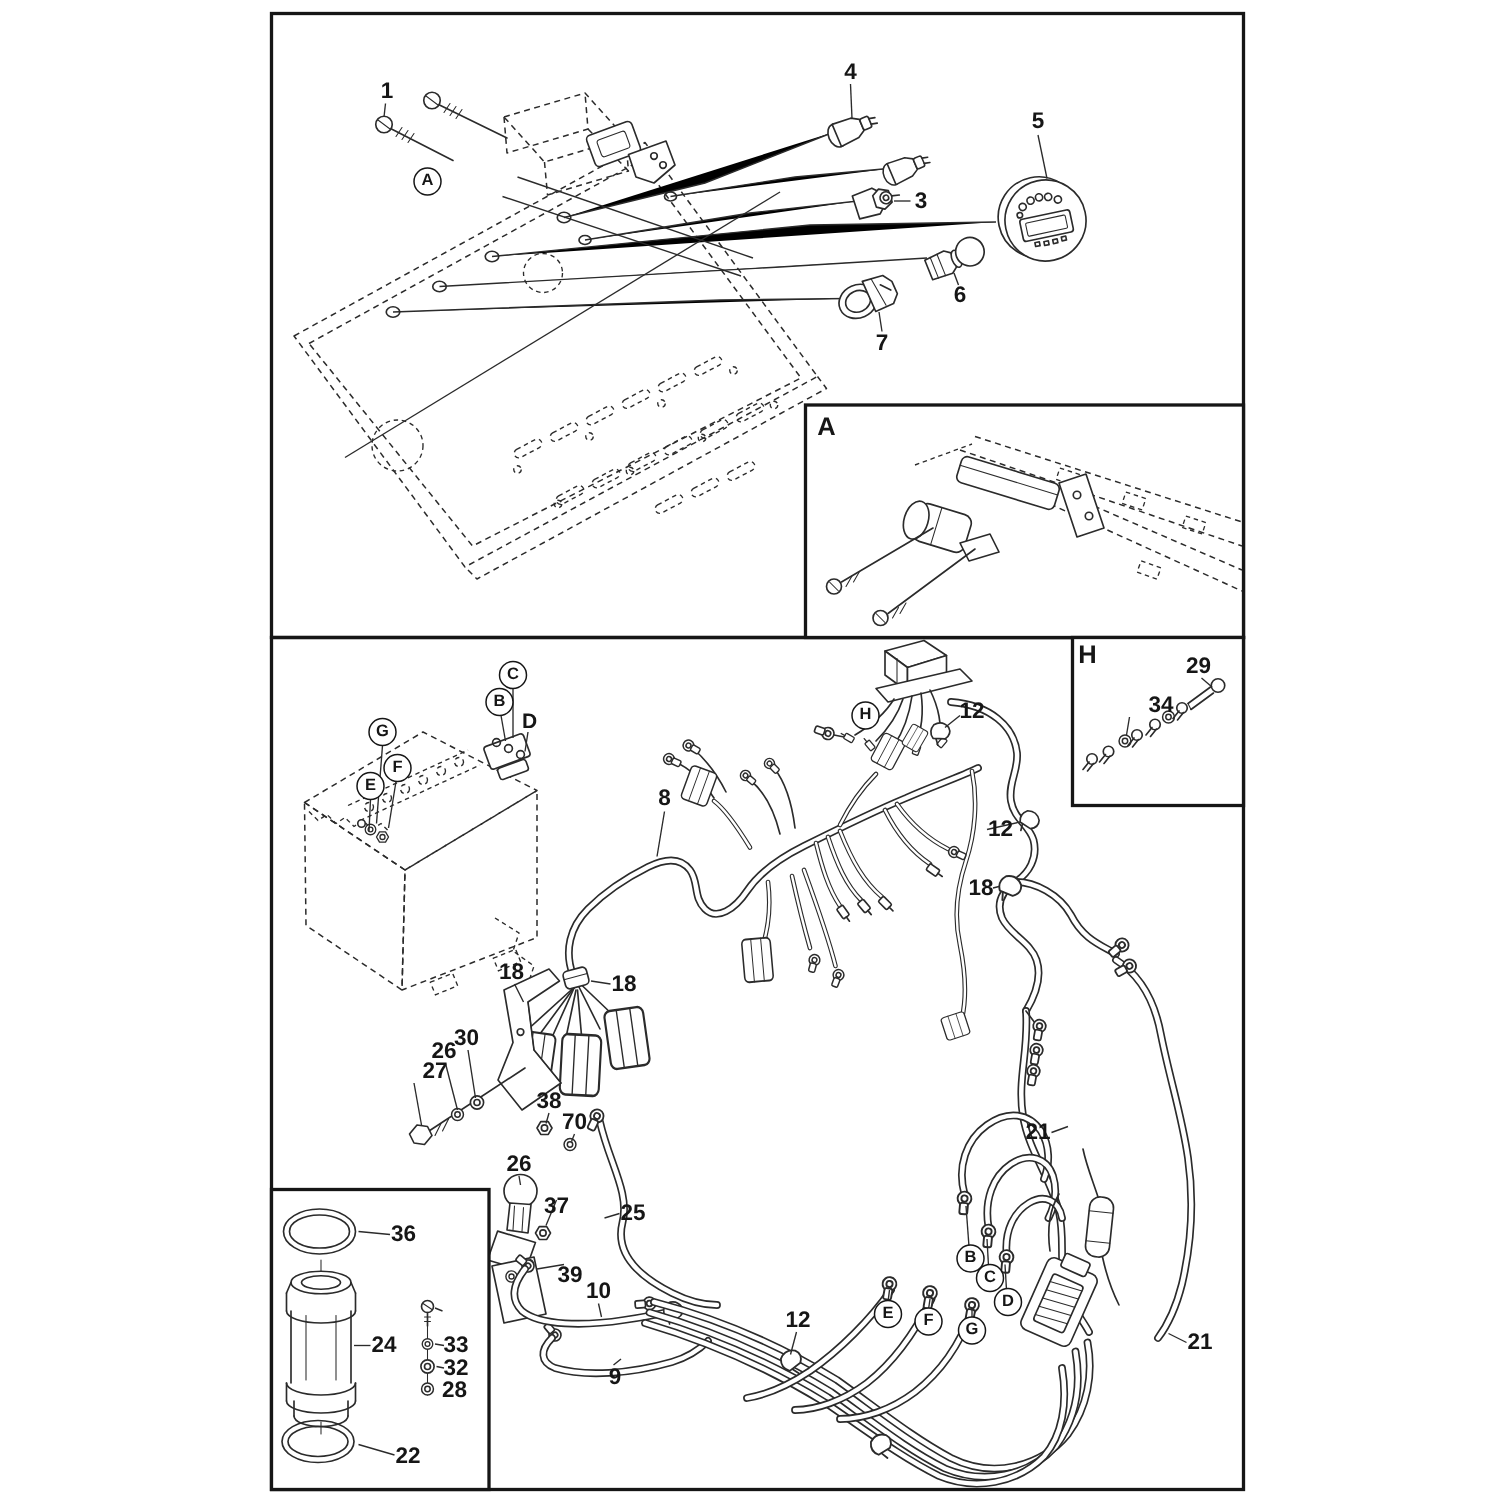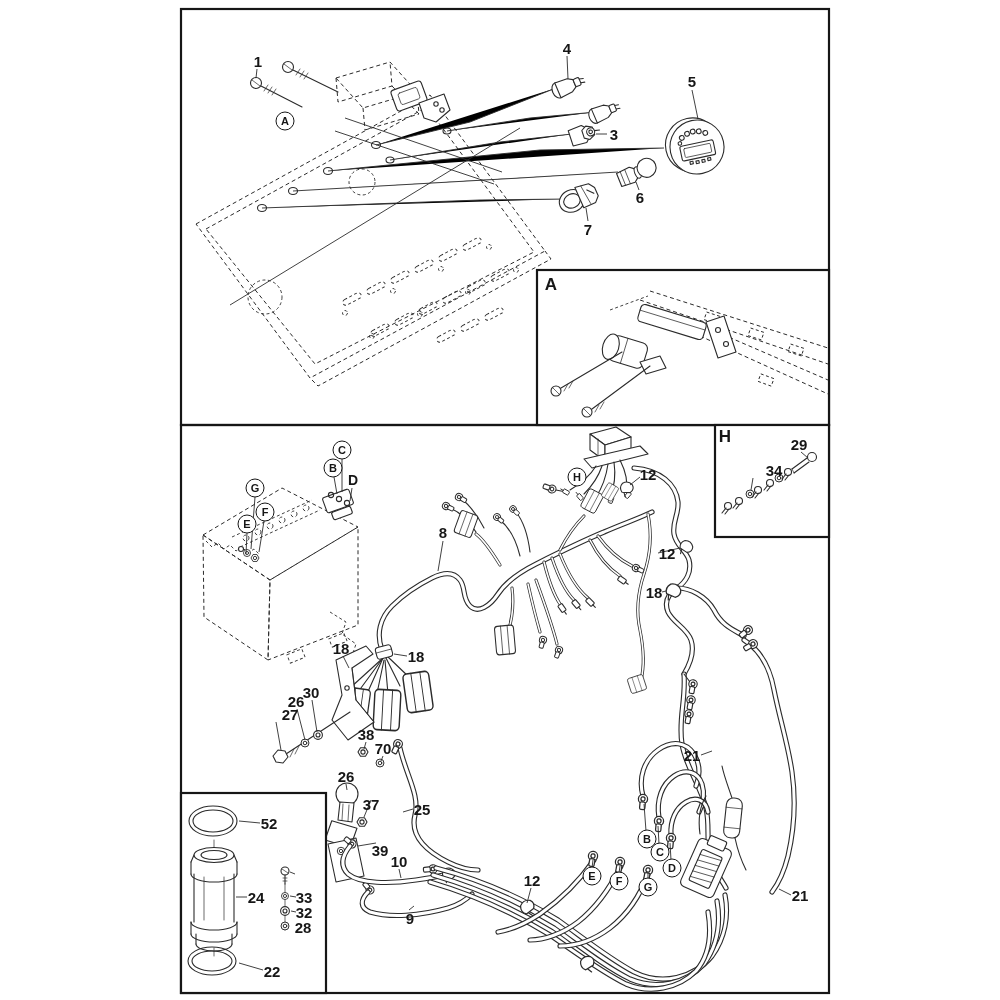--- a/index.html
+++ b/index.html
@@ -642,21 +642,21 @@
       <div class="callout num" style="left: 416px; top: 656px;">18</div>
       <div class="callout num" style="left: 311px; top: 692px;">30</div>
       <div class="callout num" style="left: 296px; top: 701px;">26</div>
       <div class="callout num" style="left: 274px; top: 714px; margin-left: 16px;">27</div>
       <div class="callout num" style="left: 366px; top: 734px;">38</div>
       <div class="callout num" style="left: 383px; top: 748px;">70</div>
       <div class="callout num" style="left: 346px; top: 776px;">26</div>
       <div class="callout num" style="left: 371px; top: 792px; margin-top: 12px;">37</div>
       <div class="callout num" style="left: 422px; top: 809px;">25</div>
       <div class="callout num" style="left: 692px; top: 755px;">21</div>
-      <div class="callout num" style="left: 269px; top: 823px;">52</div>
+      <div class="callout num" style="left: 269px; top: 823px;">36</div>
       <div class="callout num" style="left: 380px; top: 850px;">39</div>
       <div class="callout num" style="left: 399px; top: 861px;">10</div>
       <div class="callout num" style="left: 410px; top: 918px;">9</div>
       <div class="callout num" style="left: 532px; top: 880px;">12</div>
       <div class="callout circle" style="left: 647px; top: 839px;">B</div>
       <div class="callout circle" style="left: 660px; top: 852px;">C</div>
       <div class="callout circle" style="left: 672px; top: 868px;">D</div>
       <div class="callout circle" style="left: 592px; top: 876px;">E</div>
       <div class="callout circle" style="left: 619px; top: 881px;">F</div>
       <div class="callout circle" style="left: 648px; top: 887px;">G</div>

